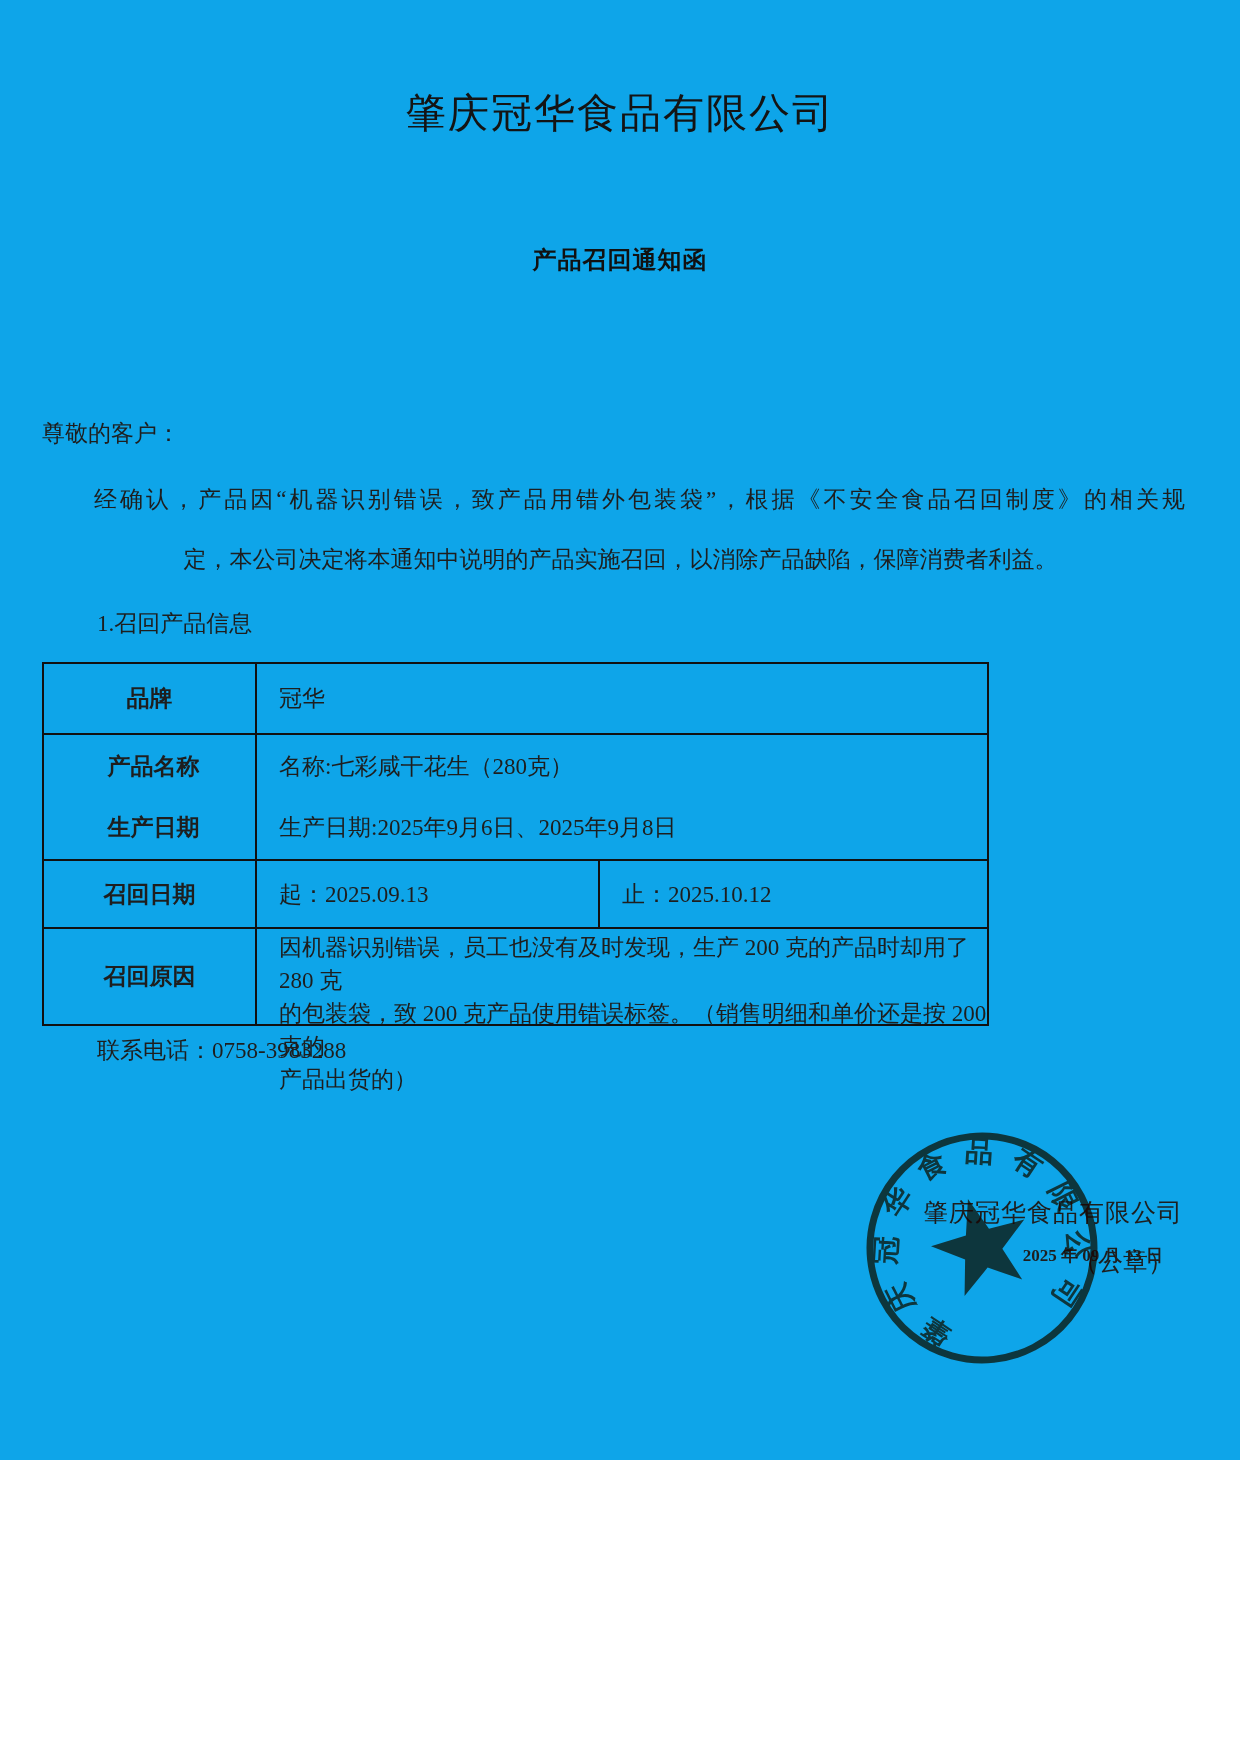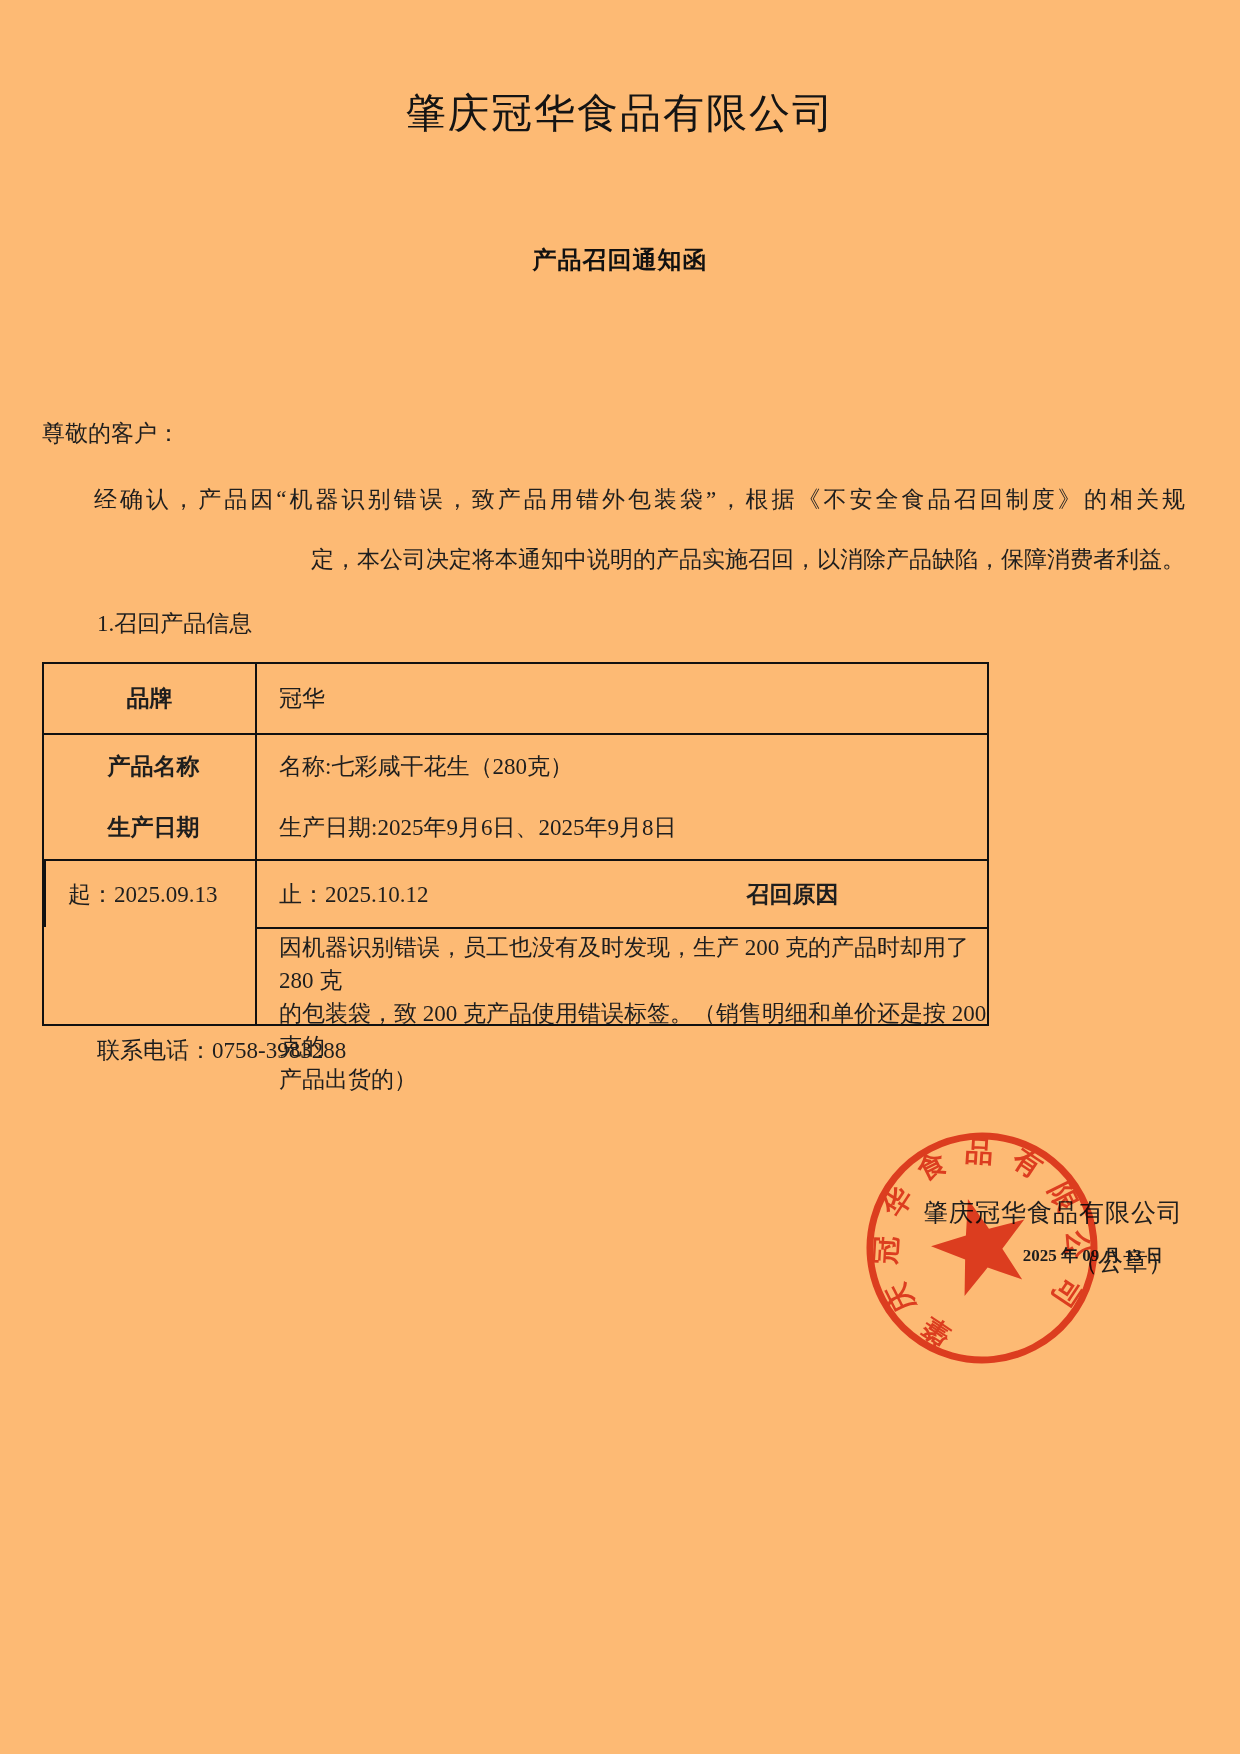--- a/index.html
+++ b/index.html
@@ -1,20 +1,20 @@
 <!DOCTYPE html>
 <html><head>
 <meta charset="utf-8">
 <style>
   html, body { margin: 0; padding: 0; background: #ffffff; }
   .page {
     position: relative;
     width: 1240px;
-    height: 1754px;
-    background: #fdba74;
+    height: 1460px;
+    background: #0ea5e9;
     font-family: "Liberation Serif", "DejaVu Serif", serif;
     color: #1e1e1e;
     overflow: hidden;
   }
   .company-title {
     position: absolute;
     top: 86px; left: 0; width: 1240px;
     text-align: center;
     font-size: 41px;
     letter-spacing: 2px;
@@ -40,21 +40,21 @@
     width: 1129px;
     font-size: 23px;
     line-height: 60px;
   }
   .body-line-1 {
     text-indent: 38px;
     text-align: justify;
     text-align-last: justify;
     white-space: nowrap;
   }
-  .body-line-2 { text-align: right; }
+  .body-line-2 { text-align: center; }
   .section-heading {
     position: absolute;
     top: 608px; left: 97px;
     font-size: 23px;
   }
   .recall-table {
     position: absolute;
     left: 42px; top: 662px;
     width: 947px;
     border: 2px solid #111;
@@ -151,20 +151,21 @@
 
     <div class="cell hdr two-line b-top">
       <div>产品名称</div>
       <div>生产日期</div>
     </div>
     <div class="cell val span2 two-line b-left b-top">
       <div>名称:七彩咸干花生（280克）</div>
       <div>生产日期:2025年9月6日、2025年9月8日</div>
     </div>
 
+    <div class="cell hdr b-top">召回日期</div>
     <div class="cell val b-left b-top">起：2025.09.13</div>
     <div class="cell val b-left b-top">止：2025.10.12</div>
 
     <div class="cell hdr b-top">召回原因</div>
     <div class="cell val span2 reason-cell b-left b-top">
       <div>因机器识别错误，员工也没有及时发现，生产 200 克的产品时却用了 280 克</div>
       <div>的包装袋，致 200 克产品使用错误标签。（销售明细和单价还是按 200 克的</div>
       <div>产品出货的）</div>
     </div>
   </div>

